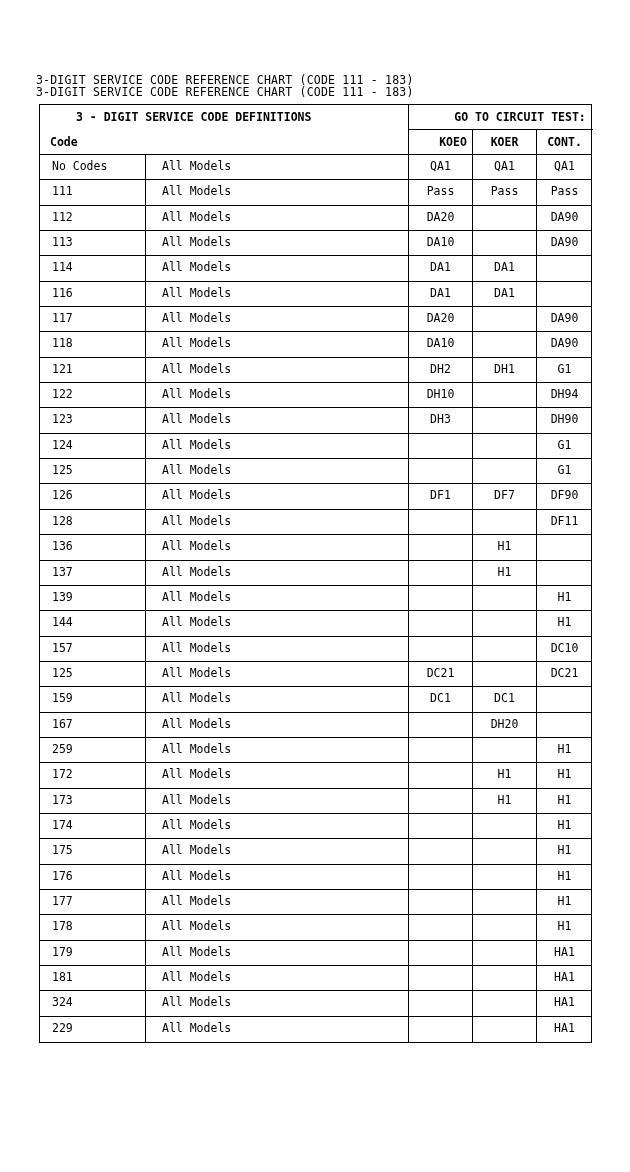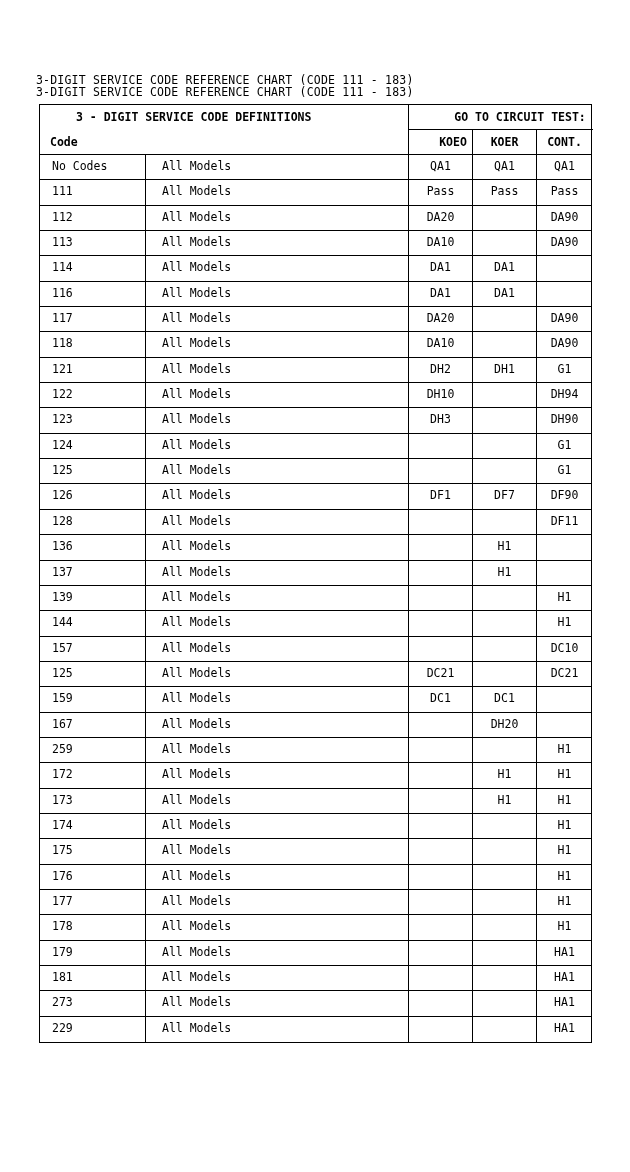--- a/index.html
+++ b/index.html
@@ -302,21 +302,21 @@
 
   <div class="row">
     <div class="cell c-code">181</div>
     <div class="cell c-app">All Models</div>
     <div class="cell c-koeo"></div>
     <div class="cell c-koer"></div>
     <div class="cell c-cont">HA1</div>
   </div>
 
   <div class="row">
-    <div class="cell c-code">273</div>
+    <div class="cell c-code">324</div>
     <div class="cell c-app">All Models</div>
     <div class="cell c-koeo"></div>
     <div class="cell c-koer"></div>
     <div class="cell c-cont">HA1</div>
   </div>
 
   <div class="row">
     <div class="cell c-code">229</div>
     <div class="cell c-app">All Models</div>
     <div class="cell c-koeo"></div>

